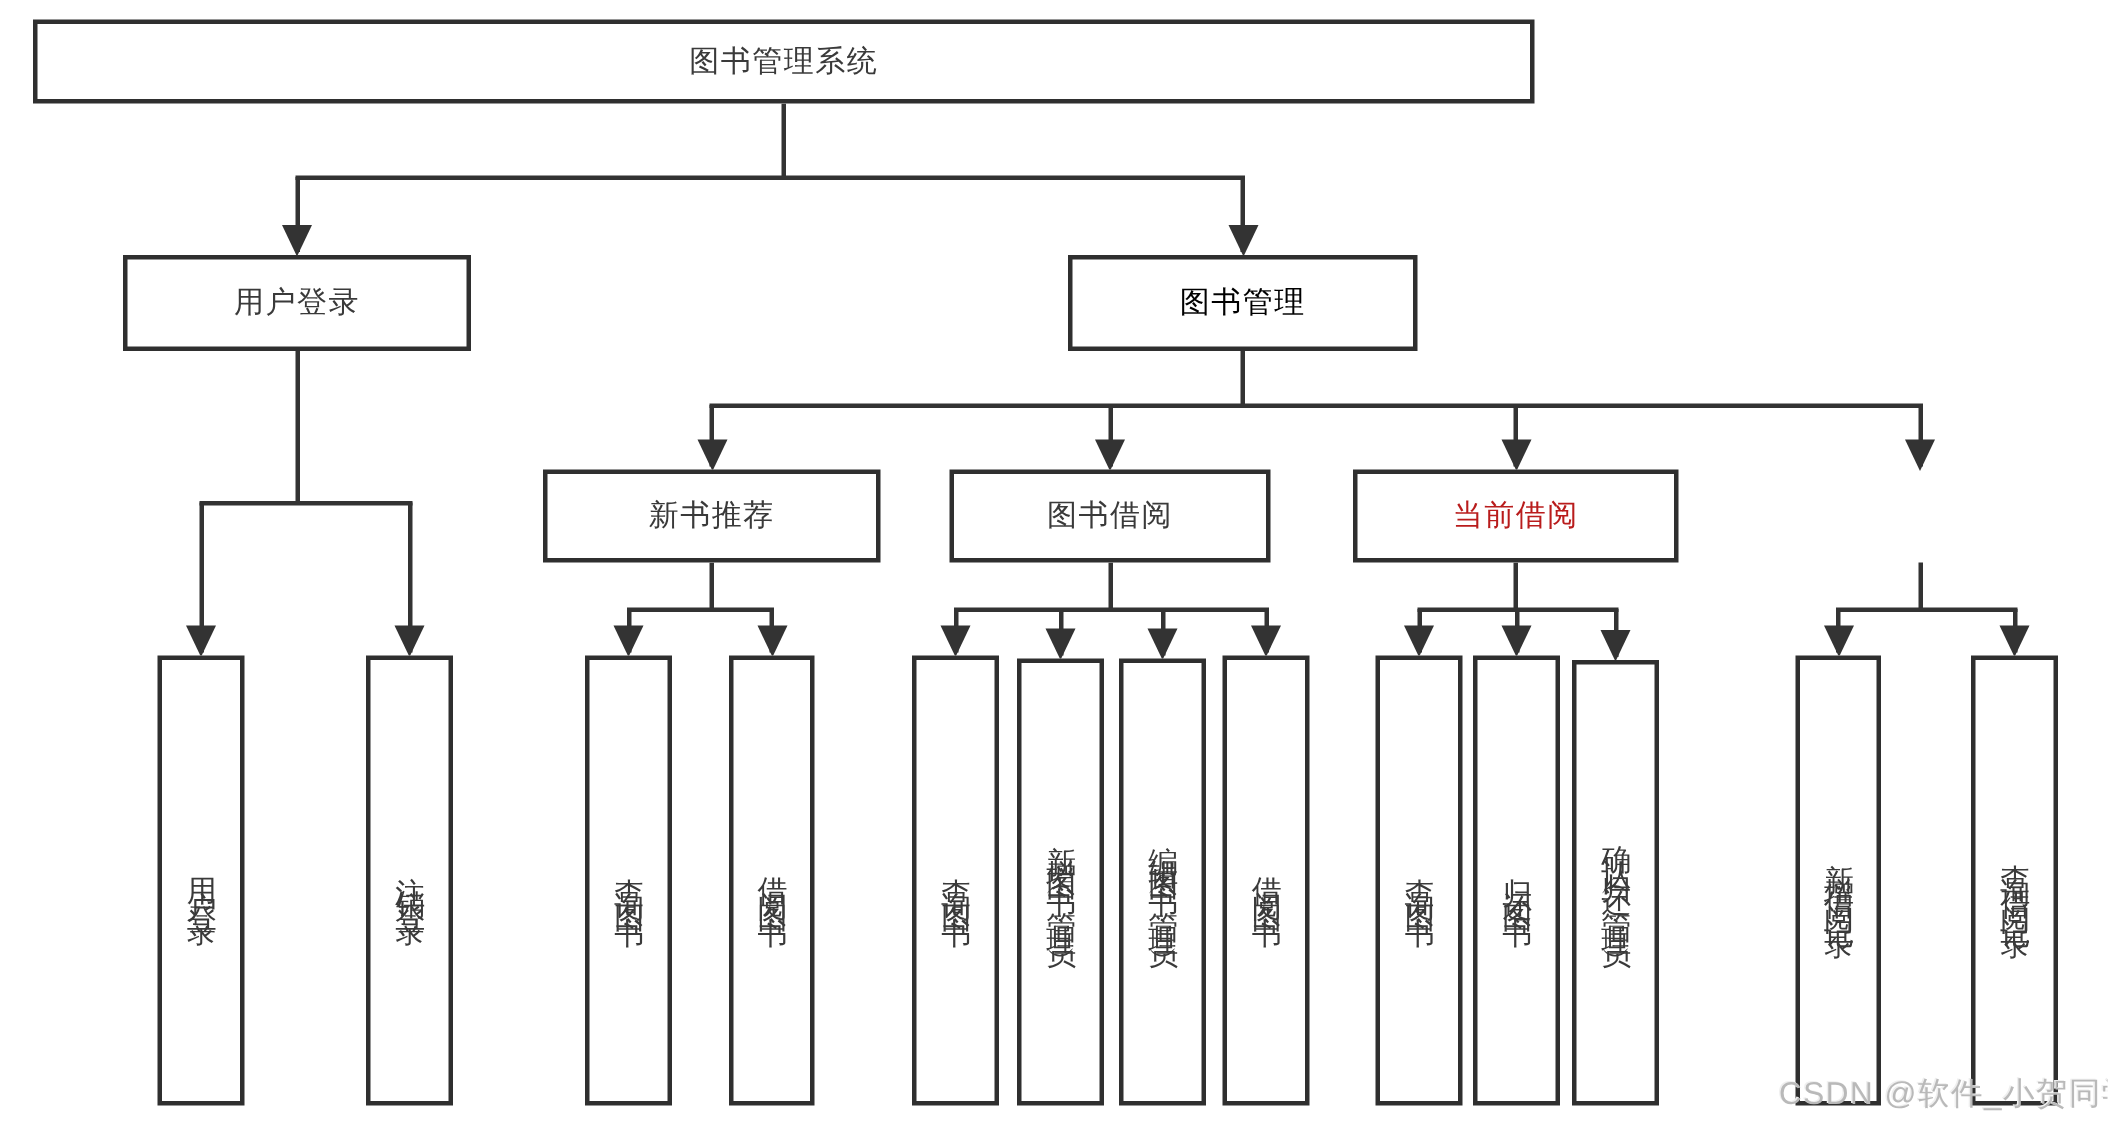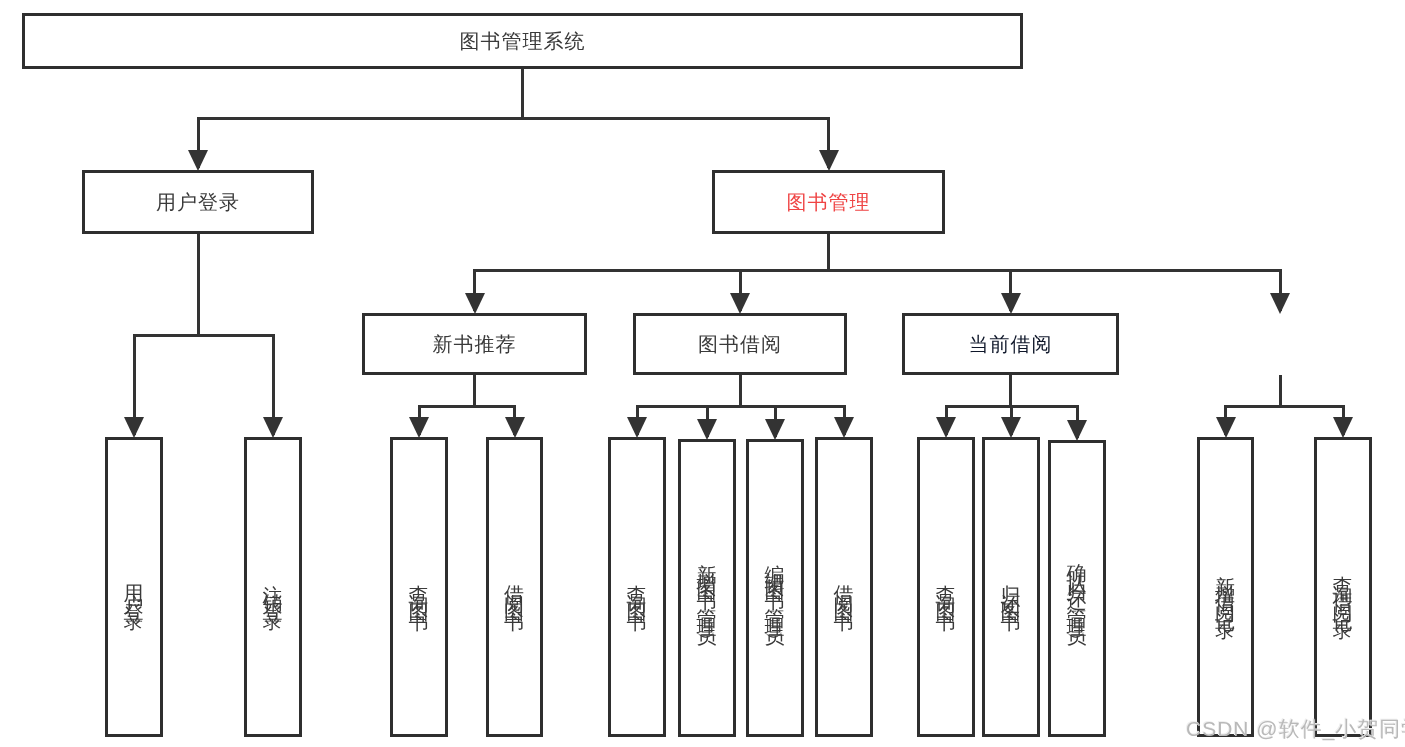--- a/index.html
+++ b/index.html
@@ -73,30 +73,30 @@
 
 <div id="chart" style="background: rgb(255, 255, 255);">
   <div class="watermark" style="color: rgb(185, 185, 185);">CSDN @软件_小贺同学</div>
 <div class="box h" style="left: 22px; top: 13px; width: 1001px; height: 56px; border-color: rgb(47, 47, 47);">
       <span class="lbl" style="color: rgb(58, 58, 58);">图书管理系统</span>
     </div>
     <div class="box h" style="left: 82px; top: 170px; width: 232px; height: 64px; border-color: rgb(47, 47, 47);">
       <span class="lbl" style="color: rgb(58, 58, 58);">用户登录</span>
     </div>
     <div class="box h" style="left: 712px; top: 170px; width: 233px; height: 64px; border-color: rgb(47, 47, 47);">
-      <span class="lbl" style="color: #ef4444;">图书管理</span>
+      <span class="lbl" style="color: #000000;">图书管理</span>
     </div>
     <div class="box h" style="left: 633px; top: 313px; width: 214px; height: 62px; border-color: rgb(47, 47, 47);">
       <span class="lbl" style="color: rgb(58, 58, 58);">图书借阅</span>
     </div>
     <div class="box h" style="left: 362px; top: 313px; width: 225px; height: 62px; border-color: rgb(47, 47, 47);">
       <span class="lbl" style="color: rgb(58, 58, 58);">新书推荐</span>
     </div>
     <div class="box h" style="left: 902px; top: 313px; width: 217px; height: 62px; border-color: rgb(47, 47, 47);">
-      <span class="lbl" style="color: #0f172a;">当前借阅</span>
+      <span class="lbl" style="color: #b91c1c;">当前借阅</span>
     </div>
     <div class="box v" style="left: 105px; top: 437px; width: 58px; height: 300px; border-color: rgb(47, 47, 47);">
       <span class="lbl" style="color: rgb(58, 58, 58);">用户登录</span>
     </div>
     <div class="box v" style="left: 244px; top: 437px; width: 58px; height: 300px; border-color: rgb(47, 47, 47);">
       <span class="lbl" style="color: rgb(58, 58, 58);">注销登录</span>
     </div>
     <div class="box v" style="left: 390px; top: 437px; width: 58px; height: 300px; border-color: rgb(47, 47, 47);">
       <span class="lbl" style="color: rgb(58, 58, 58);">查询图书</span>
     </div>

